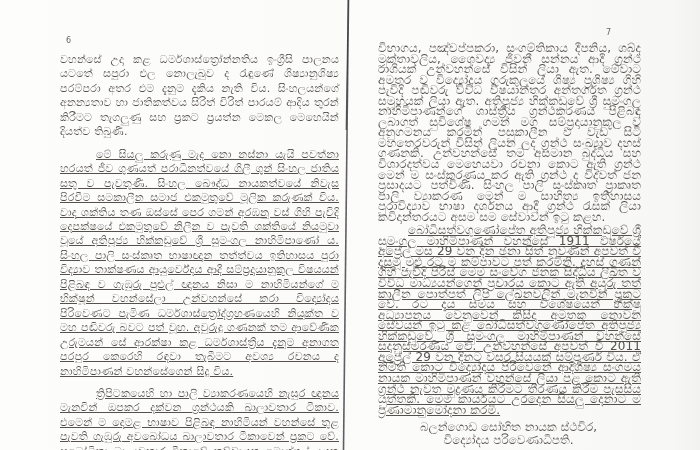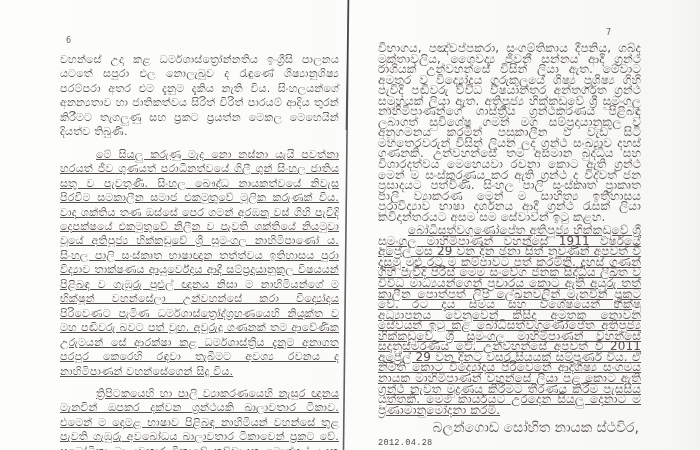--- a/index.html
+++ b/index.html
@@ -43,22 +43,22 @@
     margin:0 0 3px 0;
     font-size:12px;
     line-height:10.55px;
     text-align:justify;
     letter-spacing:.1px;
   }
   .indent{text-indent:36px;text-decoration:underline;}
   .page-right .indent{text-indent:30px;}
   .signature{
     margin-top:6px;
-    text-align:right;
-    font-size:14px;
+    text-align:center;
+    font-size:12px;
     line-height:12.5px;
     padding-right:2px;
     color:#5a554f;
   }
   .date{
     margin-top:4px;
     font-size:8.6px;
     color:#4f4a45;
     letter-spacing:.3px;
     font-family:Liberation Mono, monospace;
@@ -80,15 +80,16 @@
   <p class="indent">මේ සියලු කරුණු මැද නො නස්නා යැයි පවත්නා හරයත් ජීව ගුණයත් පරාධීනත්වයේ ගිලී ගුන් සිංහල ජාතිය සතු ව පැවතුණි. සිංහල බෞද්ධ නායකත්වයේ නිවැස පිරවීම සමකාලීන සමාජ එකමුතුවේ මූලික කරුණක් විය. වාද ශක්තිය තණ ඔස්සේ පෙර ගමන් අරඹනු වස් ගිහි පැවිදි දෙපක්ෂයේ එකමුතුවේ නිලීන ව පැවති ශක්තියේ නියමුවා වූයේ අතිපූජ්‍ය හික්කඩුවේ ශ්‍රී සුමංගල නාහිමිපාණෝ ය. සිංහල පාලි සංස්කෘත භාෂාඥාන තත්ත්වය ඉතිහාසය පුරා විද්‍යාව තාක්ෂණය ආයුර්වේදය ආදී සම්ප්‍රදායානුකූල විෂයයන් පිළිබඳ ව ගැඹුරු පුළුල් ඥානය නිසා ම නාහිමියන්ගේ ම භික්ෂූන් වහන්සේලා උන්වහන්සේ කරා විද්‍යෝදය පිරිවෙණට පැමිණ ධර්මශාස්ත්‍රෝද්ග්‍රහණයෙහි නියුක්ත ව මහ පඬිවරු බවට පත් වූහ. අවුරුදු ගණනක් තම ආවේණික උරුමයන් සේ ආරක්ෂා කළ ධර්මශාස්ත්‍රීය දැනුම අනාගත පරපුර කෙරෙහි රඳවා තැබීමට අවශ්‍ය රචනය ද නාහිමිපාණන් වහන්සේගෙන් සිදු විය.</p>
   <p class="indent">ත්‍රිපිටකයෙහි හා පාලි ව්‍යාකරණයෙහි නැසුර ඥානය මැනවින් ඔපකර දක්වන ග්‍රන්ථයකි බාලාවතාර ටීකාව. එමෙන් ම දෙමළ භාෂාව පිළිබඳ නාහිමියන් වහන්සේ තුළ පැවති ගැඹුරු අවබෝධය බාලාවතාර ටීකාවෙන් ප්‍රකට වේ. සුබෝධිකා බාලාවතාර ටීකාවේ කච්චායන මොග්ගල්ලායන සද්දනීති ව්‍යාකරණ ග්‍රන්ථ හා පාණිනීගේ පතඤ්ජලී ලඝුසිද්ධාන්ත මහාසිද්ධාන්ත කෞමුදී ආදී මහාව්‍යාකරණ ග්‍රන්ථ කියවා ඒ ඇසුරින් කරුණු සවිස්තර ව දක්වා තිබීම ආශ්චර්ය දනවන සුලු ය. නාහිමිපාණන් ලියූ සිදත්සඟරා සන්නය සිංහල ව්‍යාකරණය පිළිබඳ බොහෝ වැදගත් කරුණු දැන ගැනීමට විද්‍යාර්ථීන්ට මහත් පිටිවහලක් විය. පාලි භාෂාවෙන් සිංහලයට නැඟීම වනාහි ප්‍රථම ඓතිහාසික කාර්යයකි. එමෙන් ම බුද්ධිමණ්ඩලීය, චණ්ඩිතිය, සමය සංග්‍රහව, කාව්‍යශේඛර ටංකාරය, සන්ධිප්‍රකරණය, මාතෘකාලංකාරය, පාලි වරනැඟිල්ල, සීමා</p>
 </div>
 
 <div class="page page-right">
   <div class="pagenum pagenum-right">7</div>
   <p>විභාගය, පඤ්චප්පකරා, සංගම්තිකාය දීපනිය, ශබ්ද මුක්තාවලිය, ශෛවද්‍ය ජීවනී සන්නය ආදී ග්‍රන්ථ රාශියක් උන්වහන්සේ විසින් ලියා ඇත. මේවාට අමතර ව විද්‍යෝදය ගුරුකුලයේ ශිෂ්‍ය ප්‍රශිෂ්‍ය ගිහි පැවිදි පඬිවරු විවිධ විෂයාන්තර අන්තර්ගත ග්‍රන්ථ සමූහයක් ලියා ඇත. අතිපූජ්‍ය හික්කඩුවේ ශ්‍රී සුමංගල නාහිමිපාණන්ගේ ශාස්ත්‍රීය ග්‍රන්ථකරණය පිළිබඳ ලබාගත් සුවිශේෂ ගමන් මග සම්ප්‍රදායානුකූල ව අනුගමනය කරමින් පසුකාලීන ව වැඩ සිටි මහතෙරවරුන් විසින් ලියන ලද ග්‍රන්ථ සංඛ්‍යාව දහස් ගණනකි. උන්වහන්සේ තම අසමාන බුද්ධිය සහ විශාරදත්වය මෙහෙයවා රචනා කොට ඇති ග්‍රන්ථ මෙන් ම සංස්කරණය කර ඇති ග්‍රන්ථ ද විද්වත් ජන ප්‍රසාදයට පත්විණි. සිංහල පාලි සංස්කෘත ප්‍රාකෘත පාලි ව්‍යාකරණ මෙන් ම සාහිත්‍ය ඉතිහාසය පුරාවිද්‍යාව භාෂා දර්ශනය ආදී ග්‍රන්ථ රැසක් ලියා කවිදාන්තරයට අසම සම සේවාවන් ඉටු කළහ.</p>
   <p class="indent">බෝධිසත්වගුණෝපේත අතිපූජ්‍ය හික්කඩුවේ ශ්‍රී සුමංගල මාහිමිපාණන් වහන්සේ 1911 වර්ෂයේ අප්‍රේල් මස 29 වන දින ඡනා සිත් නුවණින් අපවත් වී දෑසමූ මුළු රට ම කම්පාවට පත් කරමිනි. දහස් ගණන් ගිහි පැවිදි පිරිස් මෙම සංවේග ජනක සිද්ධිය ලිඛිත ව විවිධ මාධ්‍යයන්ගෙන් ප්‍රචාරය කොට ඇති අයුරු තත් කාලීන පොත්පත් ලිපි ලේඛනවලින් මැනවින් ප්‍රකට වේ. රට දැය සමය සහ විශේෂයෙන් භික්ෂු අධ්‍යාපනය වෙනුවෙන් කිසිදා අමතක නොවන සේවයන් ඉටු කළ බෝධිසත්වගුණෝපේත අතිපූජ්‍ය හික්කඩුවේ ශ්‍රී සුමංගල මාහිමිපාණන් වහන්සේ සදානුස්මරණීය වේ. උන්වහන්සේ අපවත් වී 2011 අප්‍රේල් 29 වන දිනට වසර සියයක් සම්පූර්ණ විය. ඒ නිමිති කොට විද්‍යෝදය පිරිවෙනේ ආදිශිෂ්‍ය සංගමය නායක මාහිමිපාණන් වහන්සේ ලියා පළ කොට ඇති ග්‍රන්ථ නැවත මුද්‍රණය කිරීමට තීරණය කිරීම පැසසිය යුත්තකි. මෙම කාර්යයට උරදෙන සියලු දෙනාට ම ප්‍රණාමානුමෝදනා කරමි.</p>
   <div class="signature">
     <div>බලන්ගොඩ සෝභිත නායක ස්ථවිර,</div>
+    <div>විද්‍යෝදය පරිවෙණාධිපති.</div>
   </div>
   <div class="date">2012.04.28</div>
 </div>
 
 </body></html>

